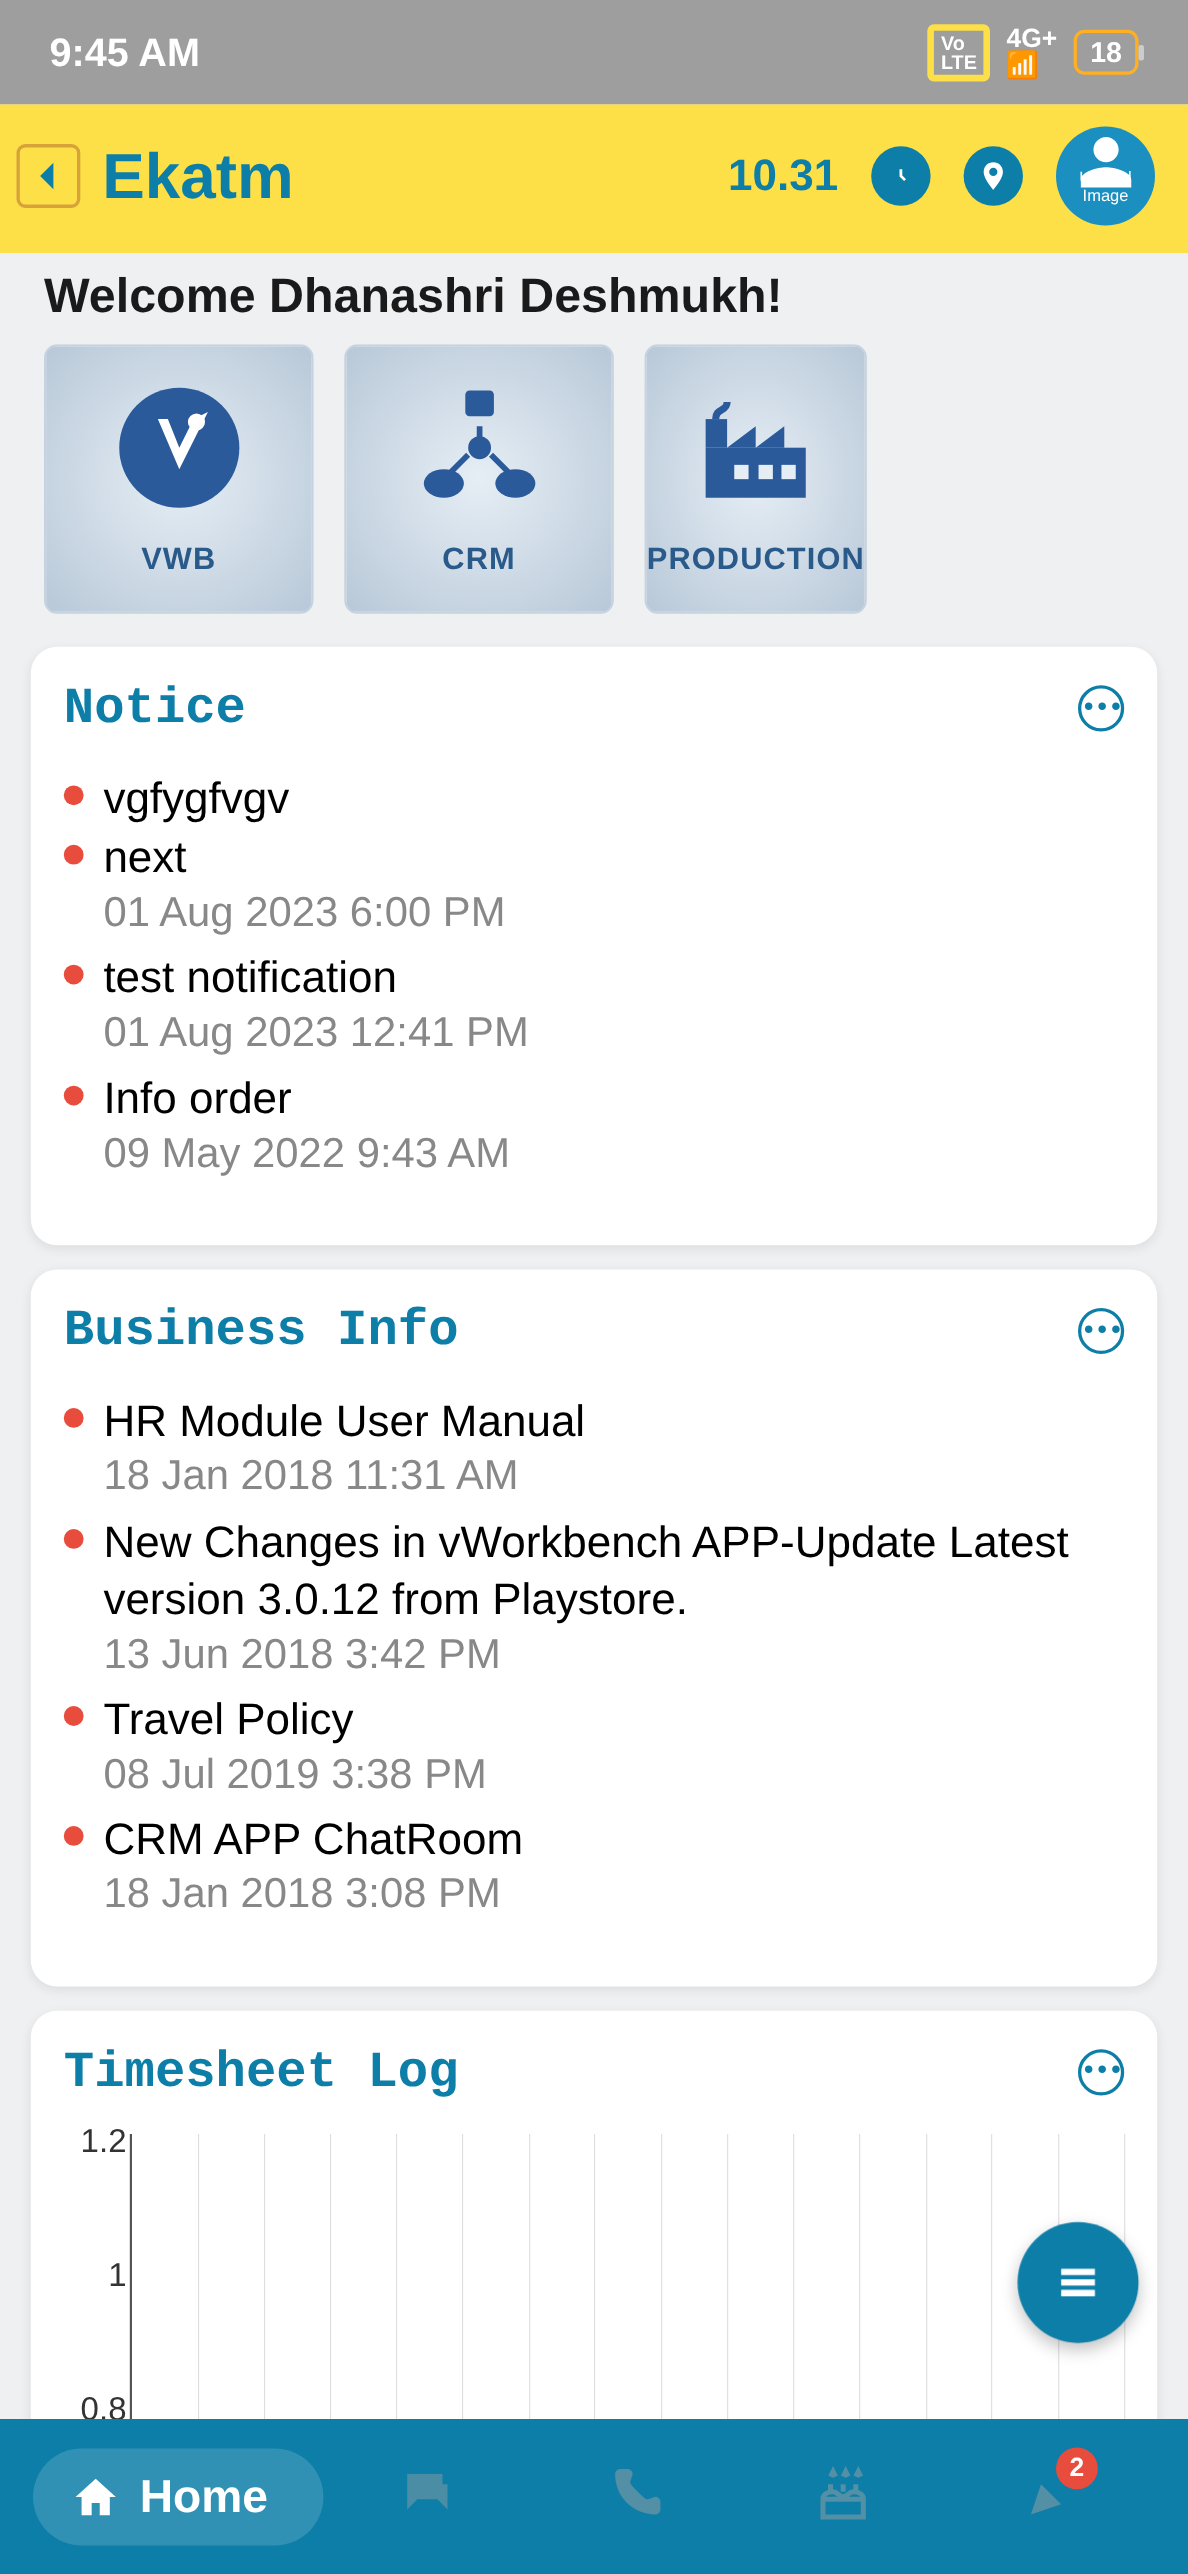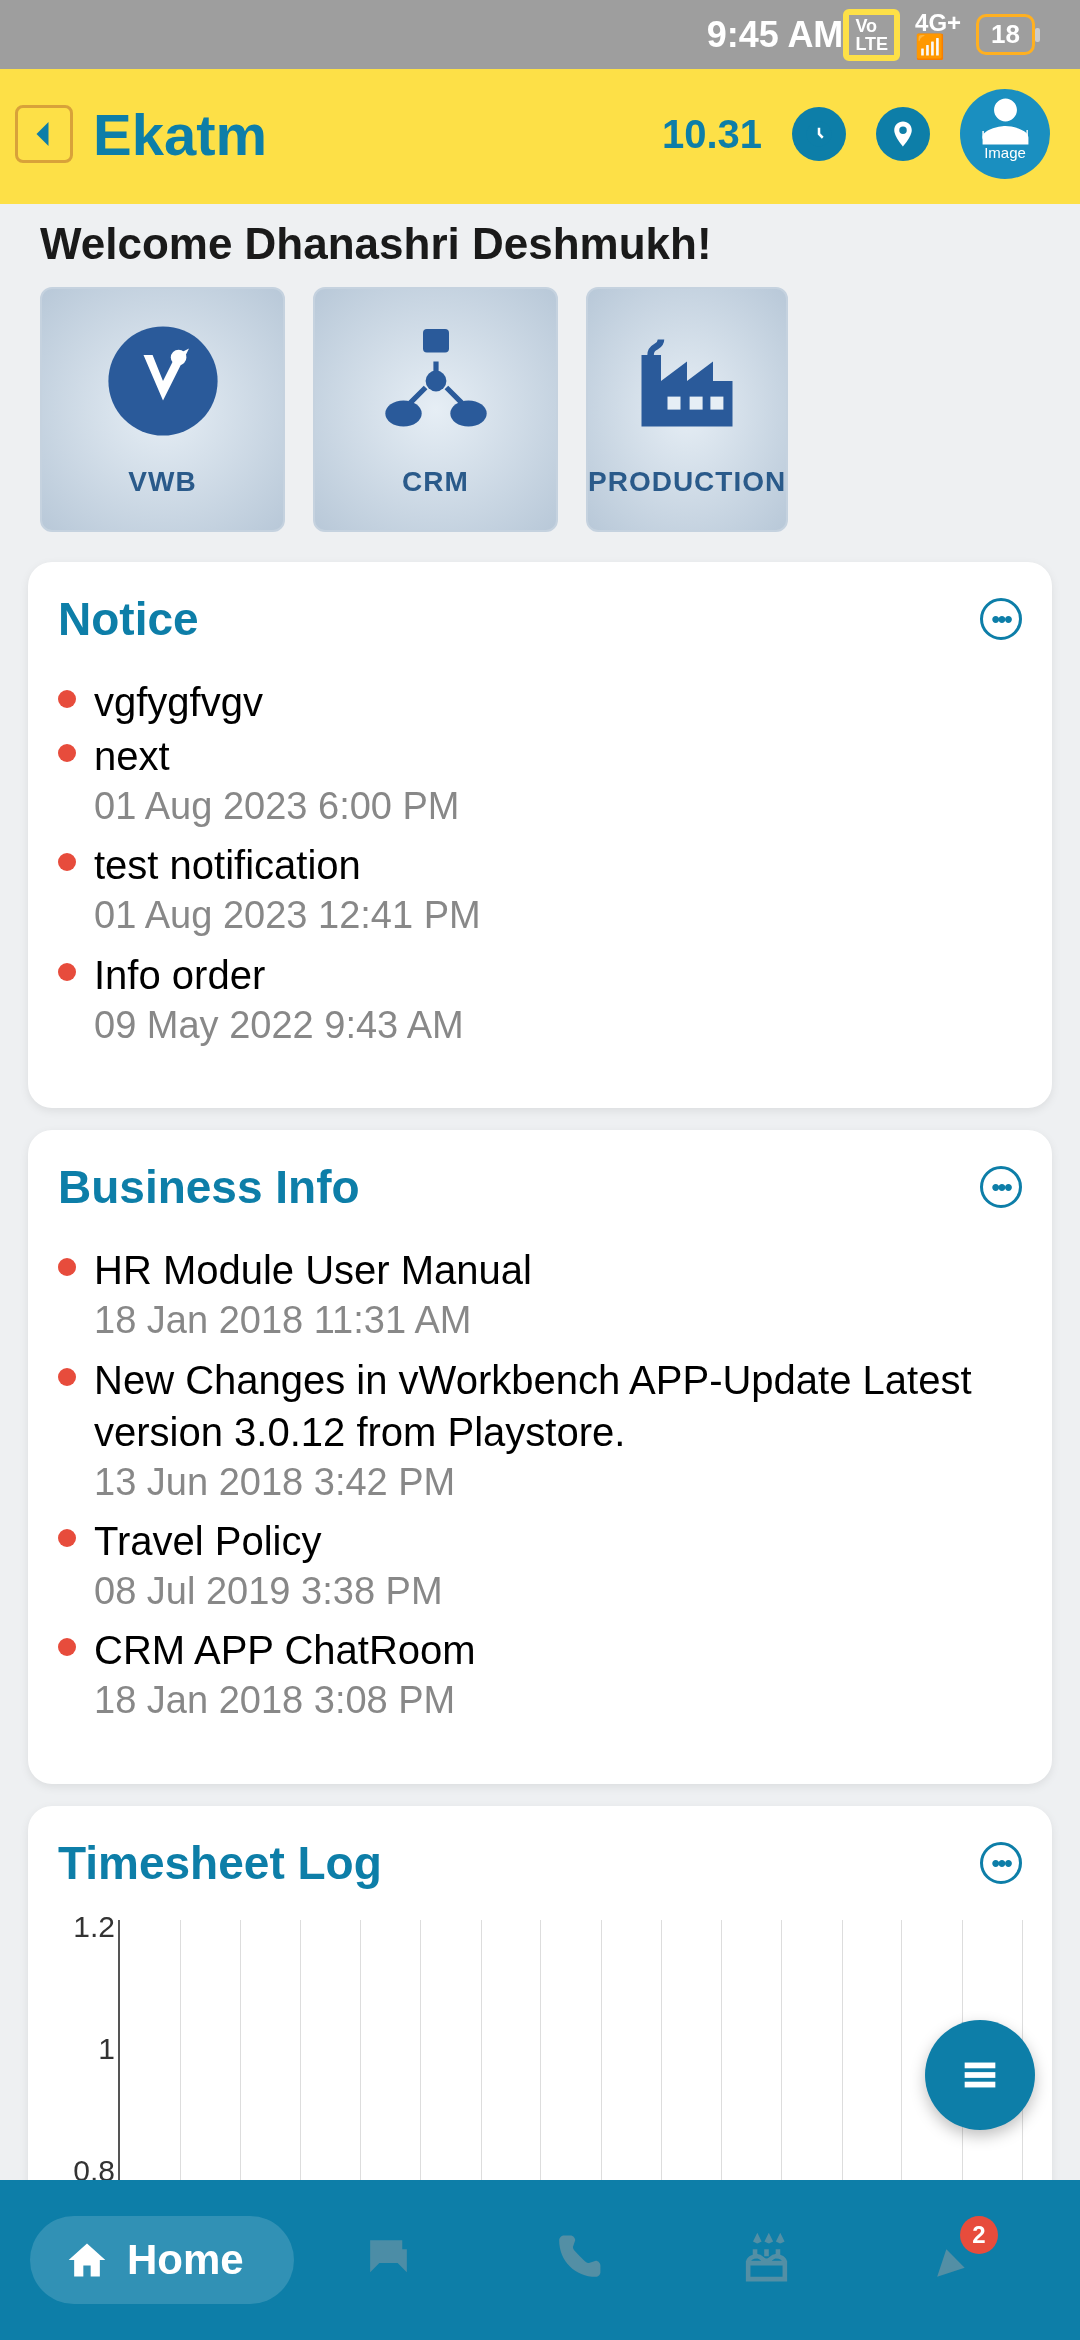--- a/index.html
+++ b/index.html
@@ -1,19 +1,19 @@
 <!DOCTYPE html>
 <html><head>
 <meta charset="utf-8">
 <style>
   * { box-sizing: border-box; margin: 0; padding: 0; }
   html, body { width: 1080px; height: 2340px; font-family: -apple-system, Helvetica, Arial, sans-serif; background: #eef0f2; overflow: hidden; }
   
   
-  .status-bar { height: 69px; background: #9e9e9e; display: flex; align-items: center; justify-content: flex-end; padding: 13px 45px; color: #fff; font-size: 36px; font-weight: 600; }
+  .status-bar { height: 95px; background: #9e9e9e; display: flex; align-items: center; justify-content: space-between; padding: 13px 45px; color: #fff; font-size: 36px; font-weight: 600; }
   .status-right { display: flex; align-items: center; gap: 15px; }
   .volte { border: 6px solid #fde047; border-radius: 6px; font-size: 18px; padding: 2px 6px; line-height: 1; }
   .signal { font-size: 24px; line-height: 1; }
   .battery { border: 3px solid #ffb020; border-radius: 10px; padding: 2px 12px; font-size: 26px; color: #fff; position: relative; }
   .battery::after { content:""; position:absolute; right:-8px; top:50%; transform:translateY(-50%); width:5px; height:14px; background:#ccc; border-radius:2px;}
   
   
   .app-header { display: flex; align-items: center; padding: 20px 30px 25px 15px; background: #fde047; }
   .back-btn { width: 58px; height: 58px; border: 3px solid #d8a23a; border-radius: 8px; display: flex; align-items: center; justify-content: center; margin-right: 20px; }
   .back-btn svg { width: 36px; height: 36px; }
@@ -31,42 +31,42 @@
   
   
   .tiles { display: flex; gap: 28px; padding: 0 40px 30px; overflow-x: hidden; }
   .tile { flex: 0 0 245px; height: 245px; border-radius: 12px; background: radial-gradient(ellipse at center, #e6eef5 0%, #b8c8d8 100%); border: 2px solid #c5d2df; display: flex; flex-direction: column; align-items: center; justify-content: center; gap: 25px; }
   .tile:last-child { flex: 0 0 185px; }
   .tile-icon { width: 130px; height: 120px; display: flex; align-items: center; justify-content: center; }
   .tile-label { color: #2a5a8a; font-size: 28px; font-weight: 700; letter-spacing: 1px; }
   
   
   .card { margin: 0 28px 22px; background: #fff; border-radius: 24px; box-shadow: 0 3px 10px rgba(0,0,0,0.08); padding: 30px 30px 50px; }
-  .card-header { display: flex; justify-content: space-between; align-items: center; margin-bottom: 30px; }
+  .card-header { display: flex; justify-content: space-between; align-items: center; margin-bottom: 30px; font-family: Liberation Mono, monospace; }
   .card-title { color: #0d7ea8; font-size: 46px; font-weight: 600; }
   .more-btn { width: 42px; height: 42px; border: 3px solid #0d7ea8; border-radius: 50%; display: flex; align-items: center; justify-content: center; color: #0d7ea8; font-size: 24px; font-weight: 700; letter-spacing: -2px; }
   .list-item { display: flex; align-items: flex-start; gap: 18px; margin-bottom: 2px; }
   .bullet { width: 18px; height: 18px; border-radius: 50%; background: #e74c3c; flex-shrink: 0; margin-top: 14px; }
   .item-content { flex: 1; }
   .item-title { font-size: 40px; color: #000; line-height: 1.3; }
   .item-date { font-size: 38px; color: #888; margin-bottom: 6px; line-height: 1.3;}
   
   
   .chart-card { padding-bottom: 10px; }
   .chart { position: relative; height: 370px; margin-top: 10px; padding-left: 60px; }
   .chart-axis { position: absolute; left: 60px; bottom: 0; top: 0; right: 0; border-left: 2px solid #555; }
   .chart-tick { position: absolute; left: -60px; width: 55px; text-align: right; font-size: 30px; color: #333; transform: translateY(-50%); }
   .chart-grid-v { position: absolute; top: 0; bottom: 0; border-left: 1px solid #ddd; }
   
   
   .fab { position: fixed; right: 45px; bottom: 210px; width: 110px; height: 110px; border-radius: 50%; background: #0d7ea8; display: flex; align-items: center; justify-content: center; box-shadow: 0 6px 15px rgba(0,0,0,0.25); }
   .fab svg { width: 46px; height: 46px; stroke: #fff; stroke-width: 3; }
   
   
-  .bottom-nav { position: fixed; bottom: 0; left: 0; right: 0; height: 160px; background: #0d7ea8; display: flex; align-items: center; padding: 0 30px; }
+  .bottom-nav { position: fixed; bottom: 0; left: 0; right: 0; height: 141px; background: #0d7ea8; display: flex; align-items: center; padding: 0 30px; }
   .home-pill { background: rgba(255,255,255,0.15); border-radius: 60px; padding: 20px 50px 20px 35px; display: flex; align-items: center; gap: 18px; color: #fff; font-size: 42px; font-weight: 600; }
   .home-pill svg { width: 44px; height: 44px; fill: #fff; }
   .nav-right { flex: 1; display: flex; justify-content: space-around; align-items: center; }
   .nav-icon { width: 55px; height: 55px; fill: #538fa5; position: relative; }
   .nav-item { position: relative; }
   .badge { position: absolute; top: -15px; right: -15px; width: 38px; height: 38px; border-radius: 50%; background: #e74c3c; color: #fff; font-size: 24px; display: flex; align-items: center; justify-content: center; font-weight: 600; }
 </style>
 </head>
 <body>
 

